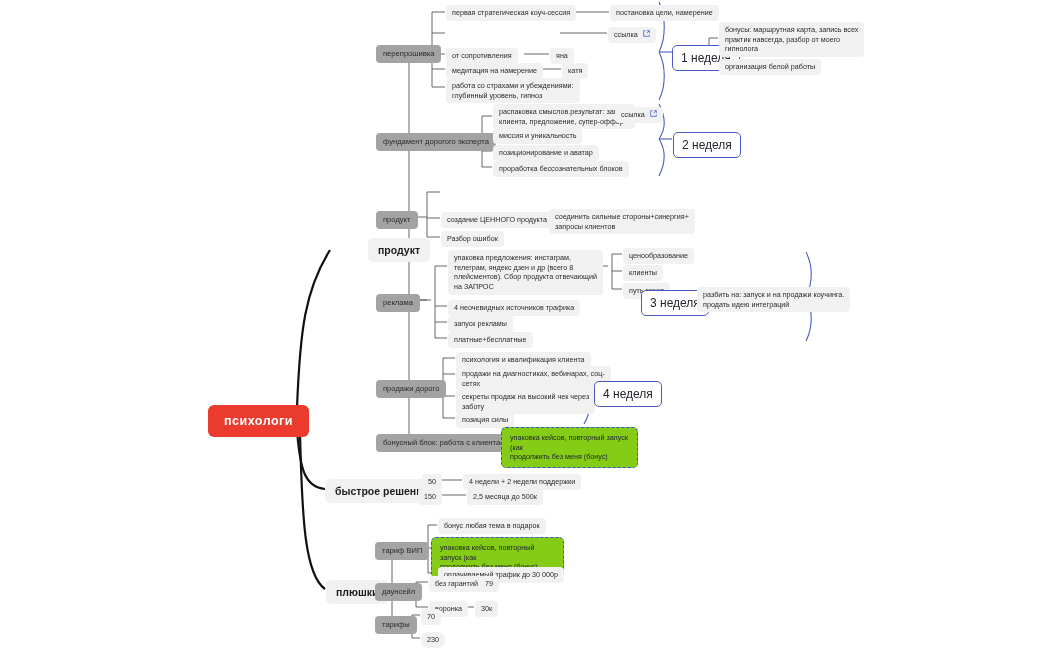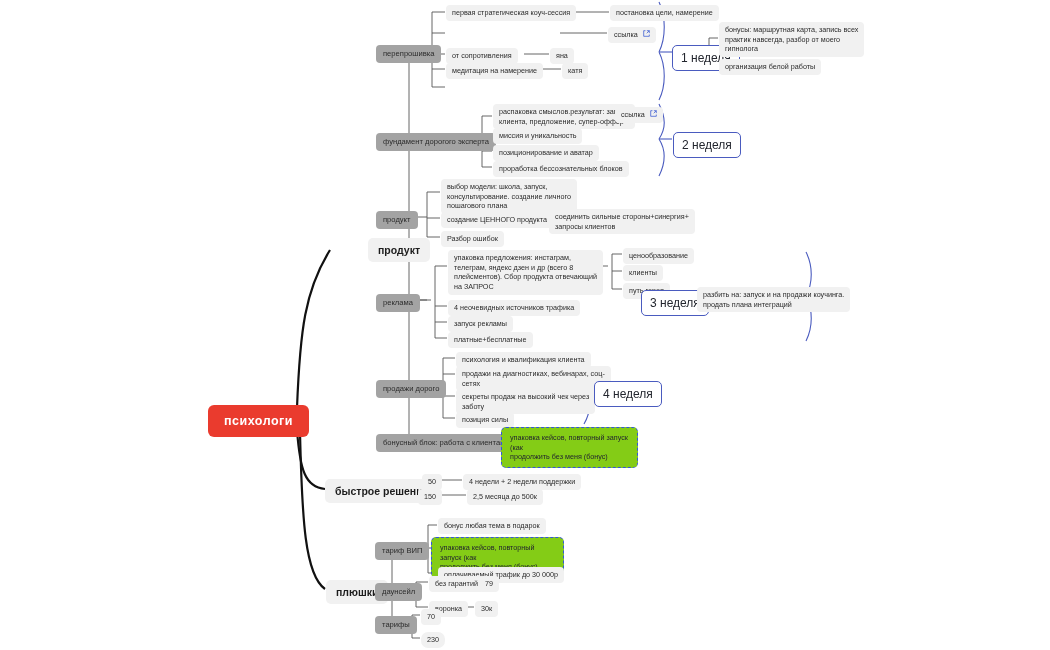--- a/index.html
+++ b/index.html
@@ -225,20 +225,22 @@
   <div class="node" style="left:610px; top:5px;">постановка цели, намерение</div>
   <div class="node with-icon" style="left:608px; top:27px;"><span>ссылка</span><span class="link-icon"><svg width="7" height="7" viewBox="0 0 10 10">
           <path d="M3.5,1 H1 V9 H9 V6.5" fill="none" stroke="#2b4fd0" stroke-width="1"></path>
           <path d="M5.5,1 H9 V4.5" fill="none" stroke="#2b4fd0" stroke-width="1"></path>
           <path d="M9,1 L5.3,4.7" stroke="#2b4fd0" stroke-width="1"></path>
         </svg></span></div>
   <div class="node" style="left:446px; top:48px;">от сопротивления</div>
   <div class="node" style="left:550px; top:48px;">яна</div>
   <div class="node" style="left:446px; top:63px;">медитация на намерение</div>
   <div class="node" style="left:562px; top:63px;">катя</div>
+  <div class="node" style="left:446px; top:78px;">работа со страхами и убеждениями:
+глубинный уровень, гипноз</div>
 
   <div class="node week" style="left:672px; top:45px;">1 неделя</div>
   <div class="node" style="left:719px; top:22px;">бонусы: маршрутная карта, запись всех
 практик навсегда, разбор от моего
 гипнолога</div>
   <div class="node" style="left:719px; top:59px;">организация белой работы</div>
 
   <div class="node l2" style="left:376px; top:133px;">фундамент дорогого эксперта</div>
   <div class="node" style="left:493px; top:104px;">распаковка смыслов.результат:  запрос
 клиента, предложение, супер-оффер</div>
@@ -246,42 +248,39 @@
           <path d="M3.5,1 H1 V9 H9 V6.5" fill="none" stroke="#2b4fd0" stroke-width="1"></path>
           <path d="M5.5,1 H9 V4.5" fill="none" stroke="#2b4fd0" stroke-width="1"></path>
           <path d="M9,1 L5.3,4.7" stroke="#2b4fd0" stroke-width="1"></path>
         </svg></span></div>
   <div class="node" style="left:493px; top:128px;">миссия и уникальность</div>
   <div class="node" style="left:493px; top:145px;">позиционирование и аватар</div>
   <div class="node" style="left:493px; top:161px;">проработка бессознательных блоков</div>
   <div class="node week" style="left:673px; top:132px;">2 неделя</div>
 
   <div class="node l2" style="left:376px; top:211px;">продукт</div>
-  <div class="node" style="left:441px; top:179px;">выбор модели: школа, запуск,
-консультирование. создание личного
-пошагового плана</div>
   <div class="node" style="left:441px; top:212px;">создание ЦЕННОГО продукта</div>
   <div class="node" style="left:549px; top:209px;">соединить сильные стороны+синергия+
 запросы клиентов</div>
   <div class="node" style="left:441px; top:231px;">Разбор ошибок</div>
 
   <div class="node l2" style="left:376px; top:294px;">реклама</div>
   <div class="node" style="left:448px; top:250px;">упаковка предложения: инстаграм,
 телеграм, яндекс дзен и др (всего 8
 плейсментов). Сбор продукта отвечающий
 на ЗАПРОС</div>
   <div class="node" style="left:623px; top:248px;">ценообразование</div>
   <div class="node" style="left:623px; top:265px;">клиенты</div>
   <div class="node" style="left:623px; top:283px;">путь героя</div>
   <div class="node" style="left:448px; top:300px;">4 неочевидных источников трафика</div>
   <div class="node" style="left:448px; top:316px;">запуск рекламы</div>
   <div class="node" style="left:448px; top:332px;">платные+бесплатные</div>
   <div class="node week" style="left:641px; top:290px;">3 неделя</div>
   <div class="node" style="left:697px; top:287px;">разбить на: запуск и на продажи коучинга.
-продать плана интеграций</div>
+продать идею интеграций</div>
 
   <div class="node l2" style="left:376px; top:380px;">продажи дорого</div>
   <div class="node" style="left:456px; top:352px;">психология и квалификация клиента</div>
   <div class="node" style="left:456px; top:366px;">продажи на диагностиках, вебинарах, соц-
 сетях</div>
   <div class="node" style="left:456px; top:389px;">секреты продаж на высокий чек через
 заботу</div>
   <div class="node" style="left:456px; top:412px;">позиция силы</div>
   <div class="node week" style="left:594px; top:381px;">4 неделя</div>
 

